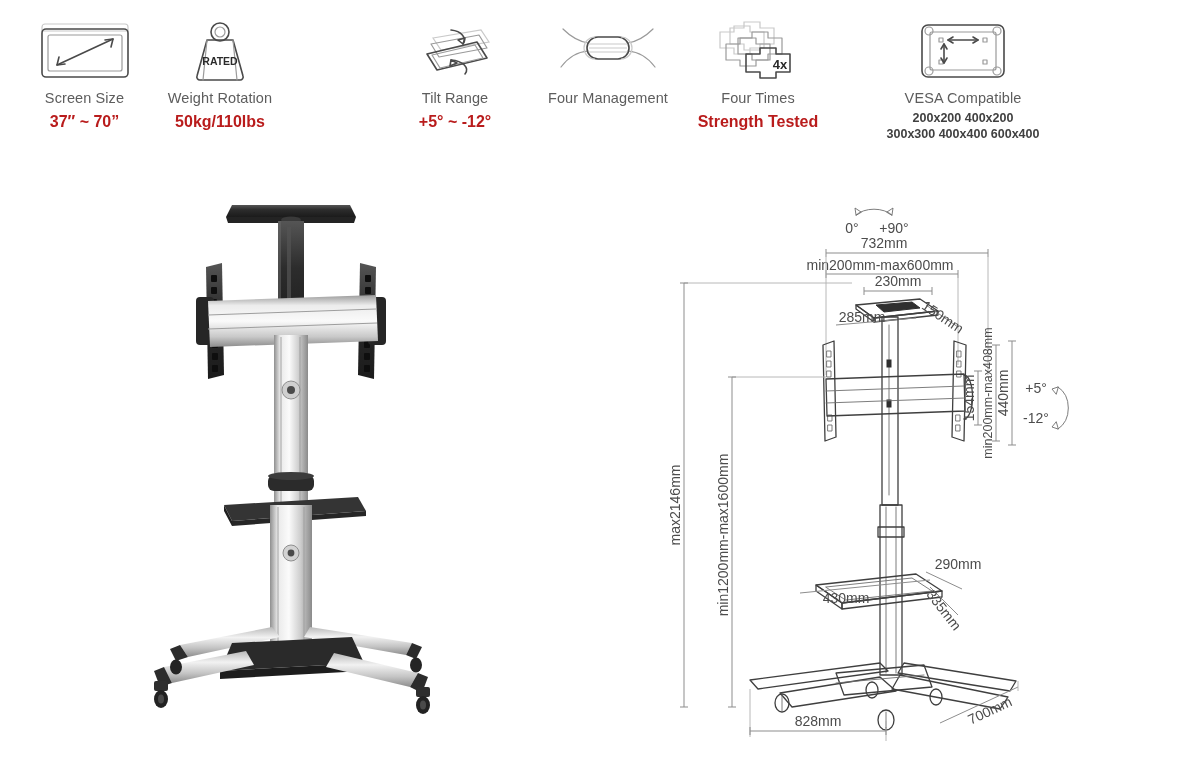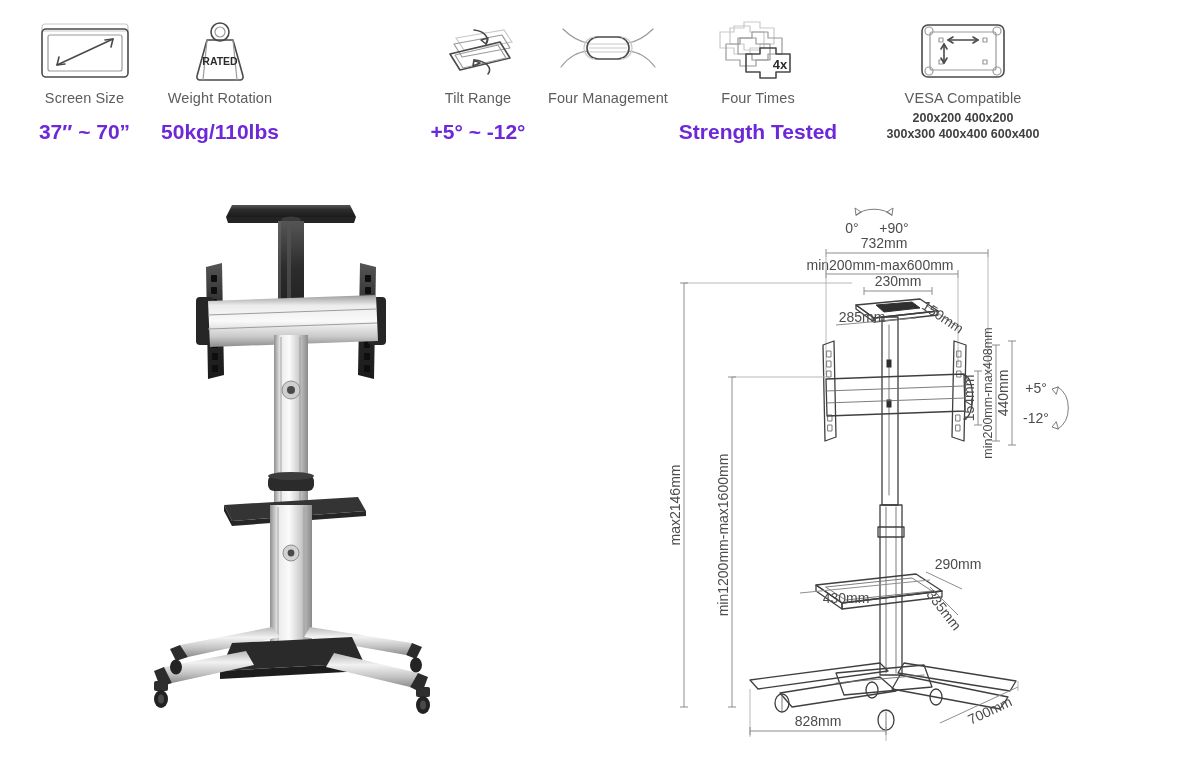--- a/index.html
+++ b/index.html
@@ -23,34 +23,34 @@
     flex:0 0 auto;
   }
   .feat .icon{
     height:74px;display:flex;align-items:center;justify-content:center;
   }
   .feat .lbl{
     font-size:14.5px;color:#5d5d5d;letter-spacing:.1px;
     margin-top:2px;white-space:nowrap;line-height:1.15;
   }
   .feat .val{
-    font-size:21px;font-weight:bold;color:#6d28d9;
-    margin-top:13px;white-space:nowrap;line-height:1.15;
+    font-size:16px;font-weight:bold;color:#b91c1c;
+    margin-top:6px;white-space:nowrap;line-height:1.15;
   }
   .feat .vesa-line{
     font-size:12.5px;font-weight:bold;color:#404040;
     white-space:nowrap;line-height:1.3;
   }
   .feat .vesa-line.first{margin-top:3px;}
 
   
   #f0{position:absolute;left:12px;  top:0;width:145px;}
   #f1{position:absolute;left:152px; top:0;width:136px;}
   #f2{position:absolute;left:283px; top:0;width:138px;}
-  #f3{position:absolute;left:419px; top:0;width:118px;text-align:center;}
+  #f3{position:absolute;left:396px; top:0;width:118px;text-align:center;}
   #f4{position:absolute;left:528px; top:0;width:160px;}
   #f5{position:absolute;left:688px; top:0;width:140px;}
   #f6{position:absolute;left:838px; top:0;width:250px;justify-content:space-between;}
 
   svg{display:block;}
   .ln{fill:none;stroke:#4a4a4a;stroke-width:1.6;stroke-linecap:round;stroke-linejoin:round;}
   .ln-thin{fill:none;stroke:#9a9a9a;stroke-width:1.2;stroke-linecap:round;stroke-linejoin:round;}
   .ln-ghost{fill:none;stroke:#c9c9c9;stroke-width:1.2;}
   .ln-dash{fill:none;stroke:#b5b5b5;stroke-width:1.1;stroke-dasharray:3 3;}
   .icontxt{font-family:"Liberation Sans",sans-serif;font-weight:bold;fill:#2b2b2b;}

